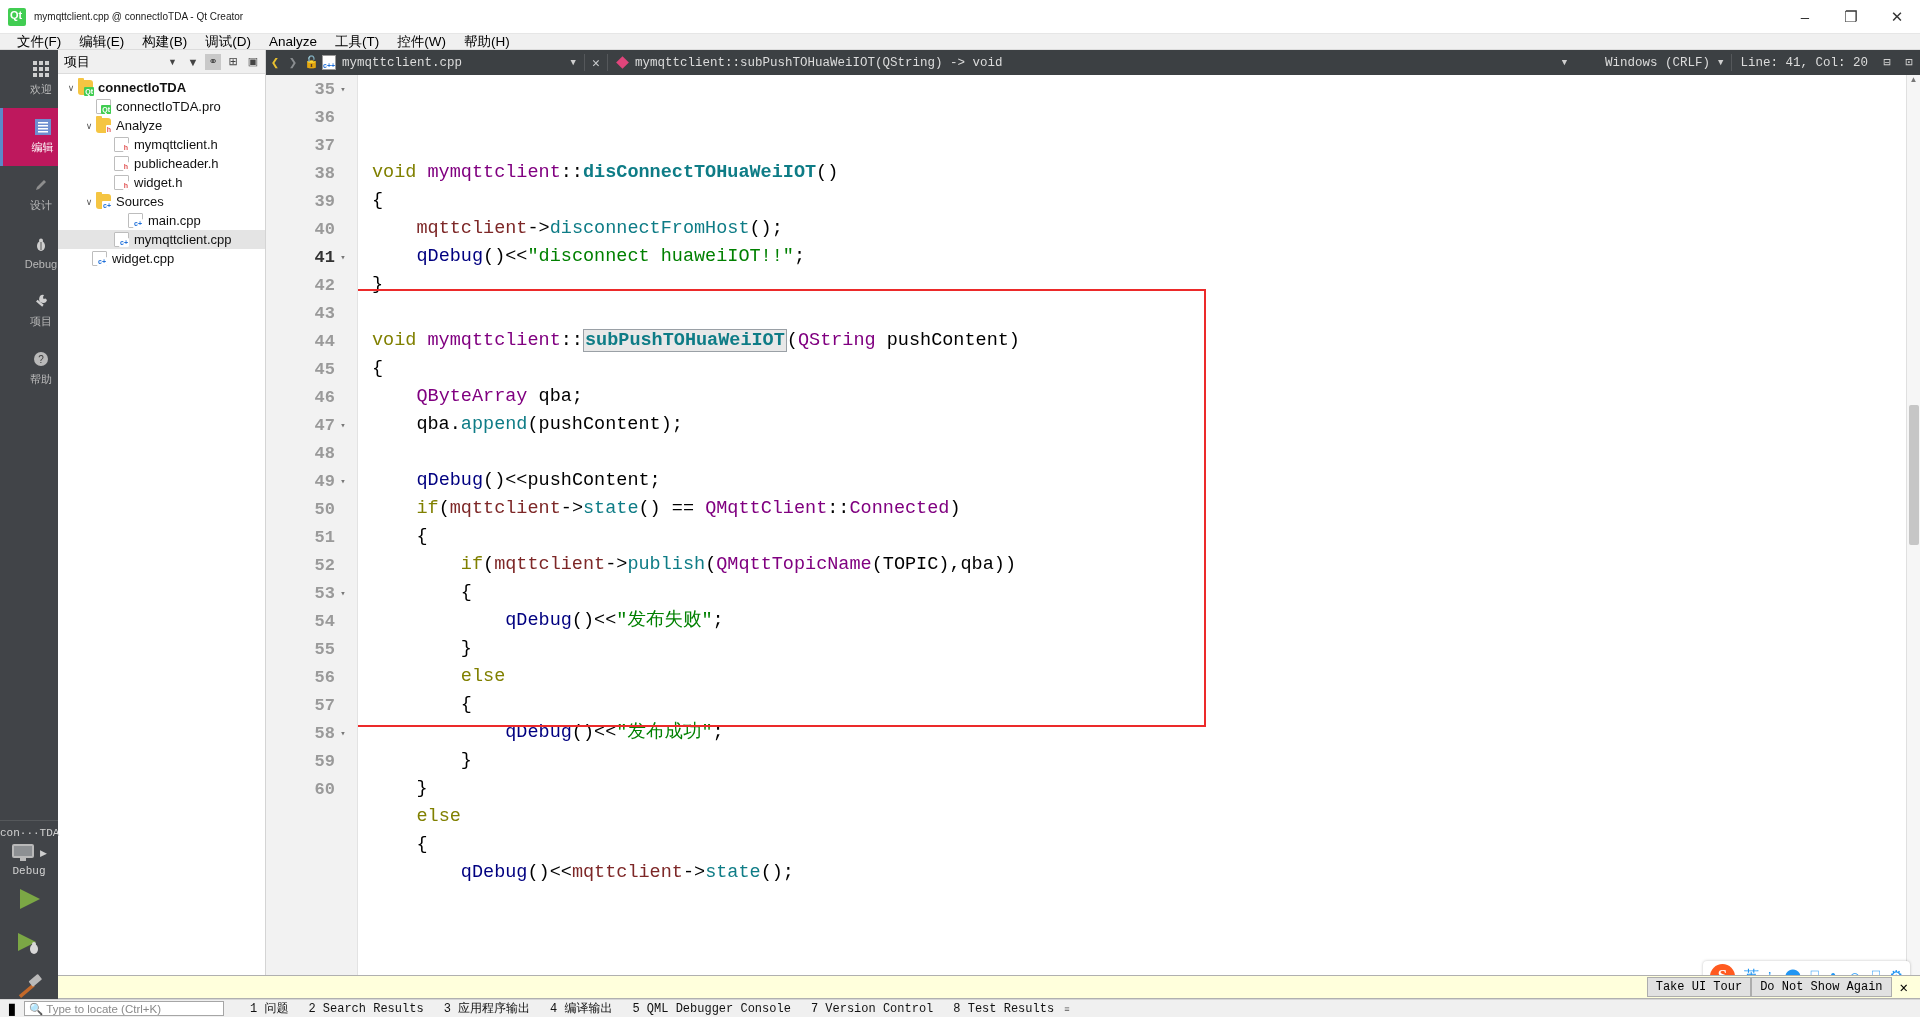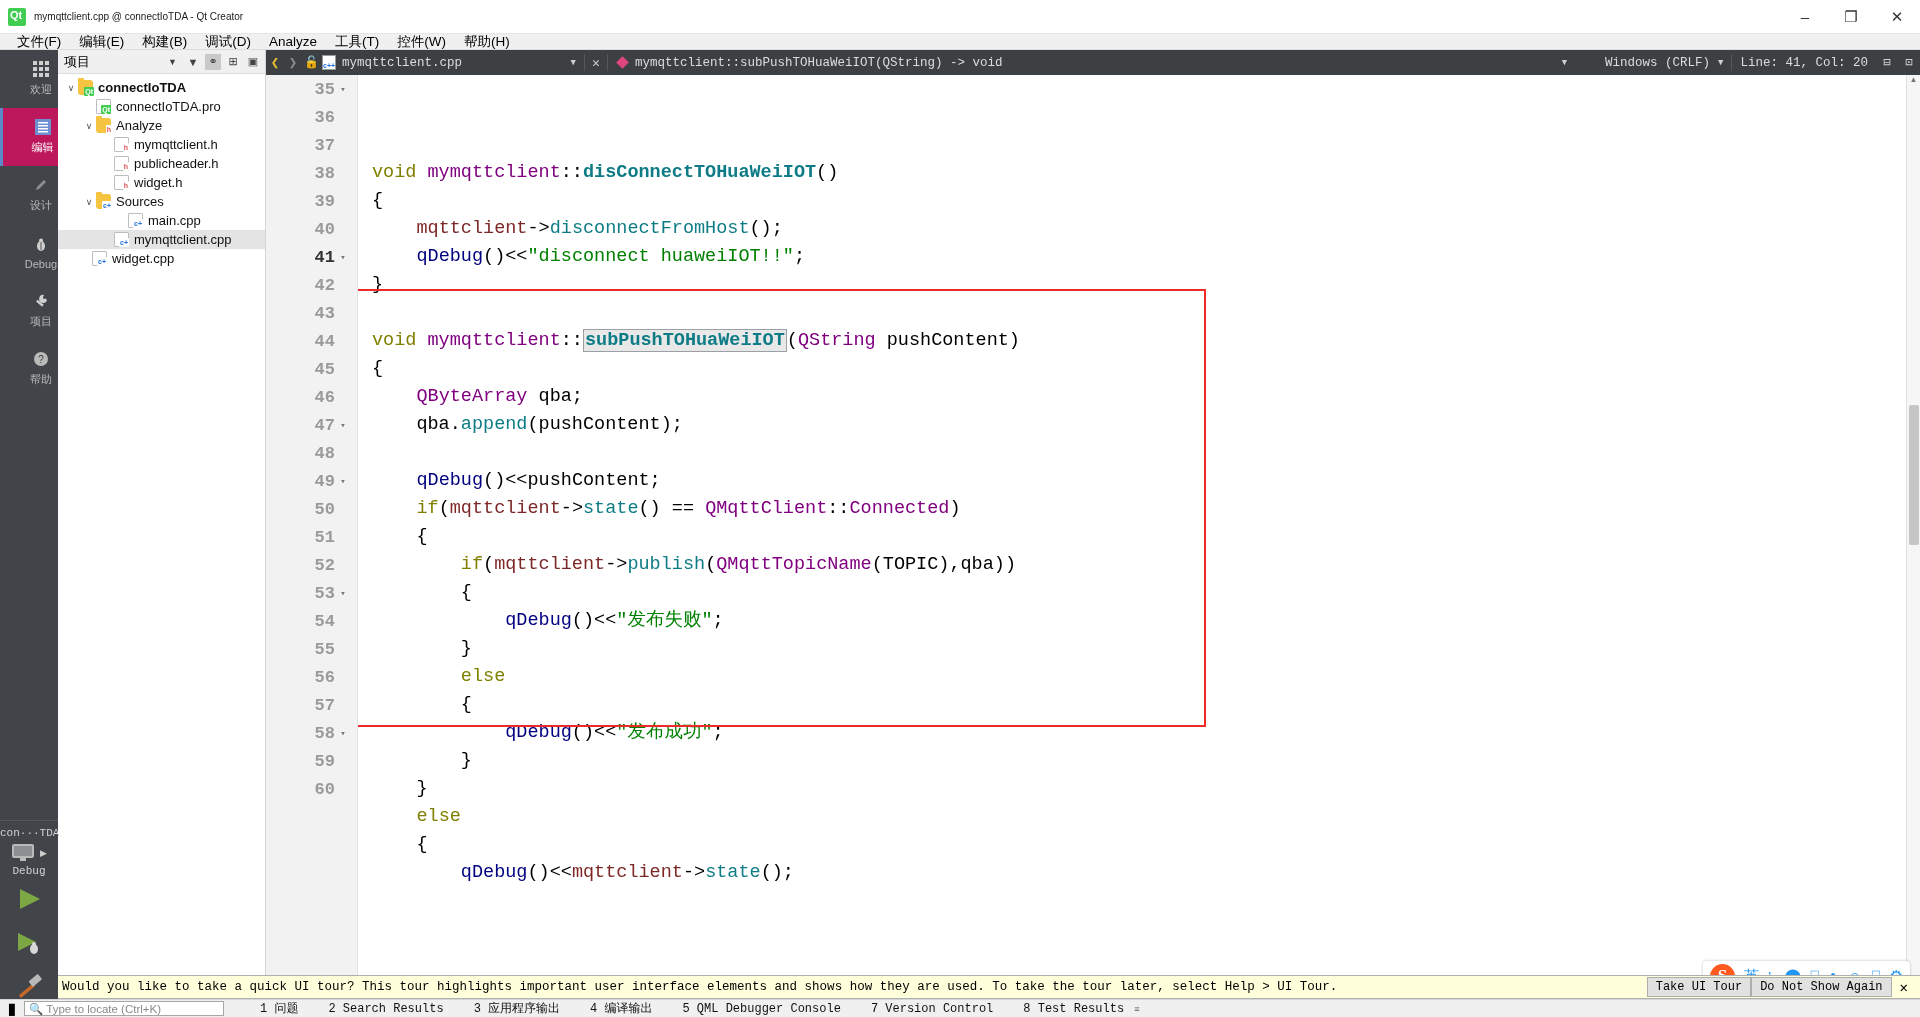--- a/index.html
+++ b/index.html
@@ -150,21 +150,21 @@
   .tclose { padding:0 8px; font-size:14px; }
 
   
   .statusbar { position:absolute; left:0; bottom:0; width:1920px; height:18px;
                background:#f0f0f0; display:flex; align-items:center;
                border-top:1px solid #d6d6d6; }
   .sb-icon { width:24px; display:flex; align-items:center; justify-content:center; }
   .locate { width:200px; height:15px; background:#fff; border:1px solid #a6a6a6;
             display:flex; align-items:center; padding-left:4px; font-size:11.5px;
             color:#8a8a8a; gap:3px; }
-  .sb-tabs { display:flex; align-items:center; gap:30px; padding-left:36px;
+  .sb-tabs { display:flex; align-items:center; gap:20px; padding-left:26px;
              font-family:"Liberation Mono", monospace; font-size:12px; color:#111; }
   .sb-caret { margin-left:10px; font-size:9px; color:#555; }
 </style>
 </head>
 <body>
 
 <div class="titlebar">
   <div class="qt-logo"></div>
   <div class="title-text">mymqttclient.cpp @ connectIoTDA - Qt Creator</div>
   <div class="win-btns">
@@ -517,21 +517,20 @@
     <span class="igl">⬤</span>
     <span class="igl">⌸</span>
     <span class="igl">♣</span>
     <span class="igl">☺</span>
     <span class="igl">⌸</span>
     <span class="igl">⚙</span>
   </div>
 <div class="watermark">CSDN @帅气的胖纸锅</div>
 
 <div class="tourbar">
-  <span>Would you like to take a quick UI tour? This tour highlights important user interface elements and shows how they are used. To take the tour later, select Help &gt; UI Tour.</span>
   <div class="tourbtns">
     <button class="tbtn2">Take UI Tour</button>
     <button class="tbtn2">Do Not Show Again</button>
     <span class="tclose">✕</span>
   </div>
 </div>
 
 <div class="statusbar">
   <div class="sb-icon">▮</div>
   <div class="locate">

